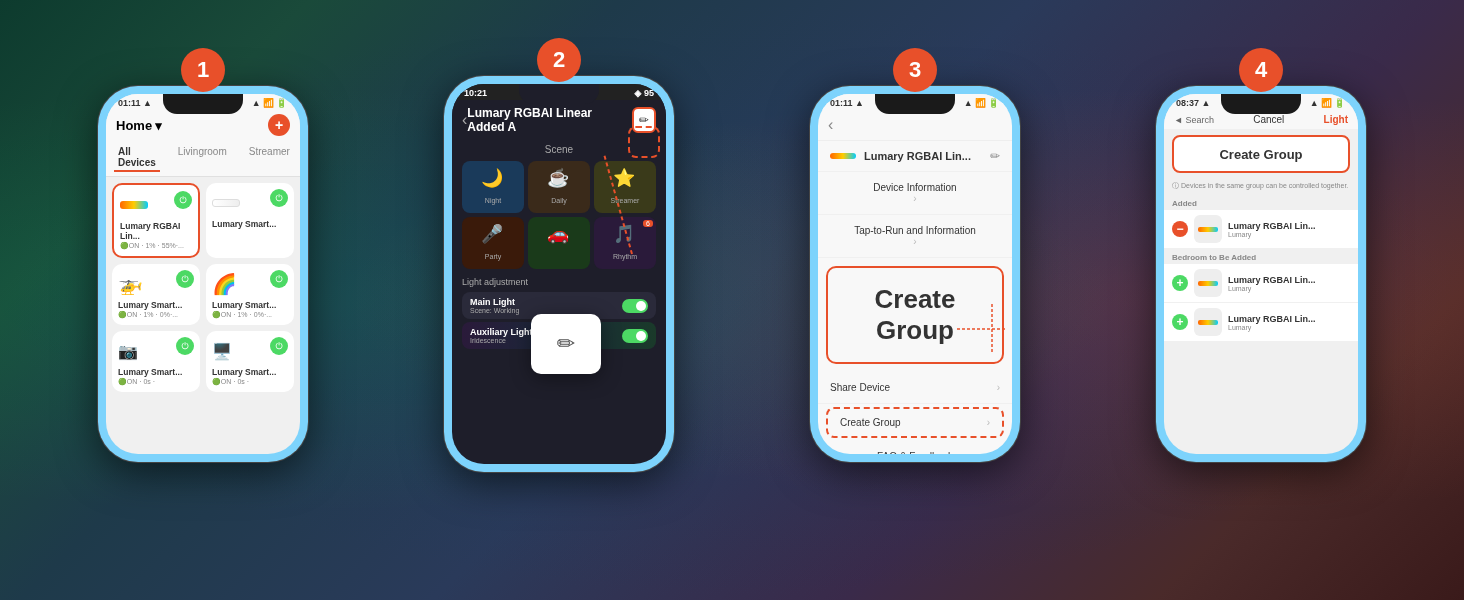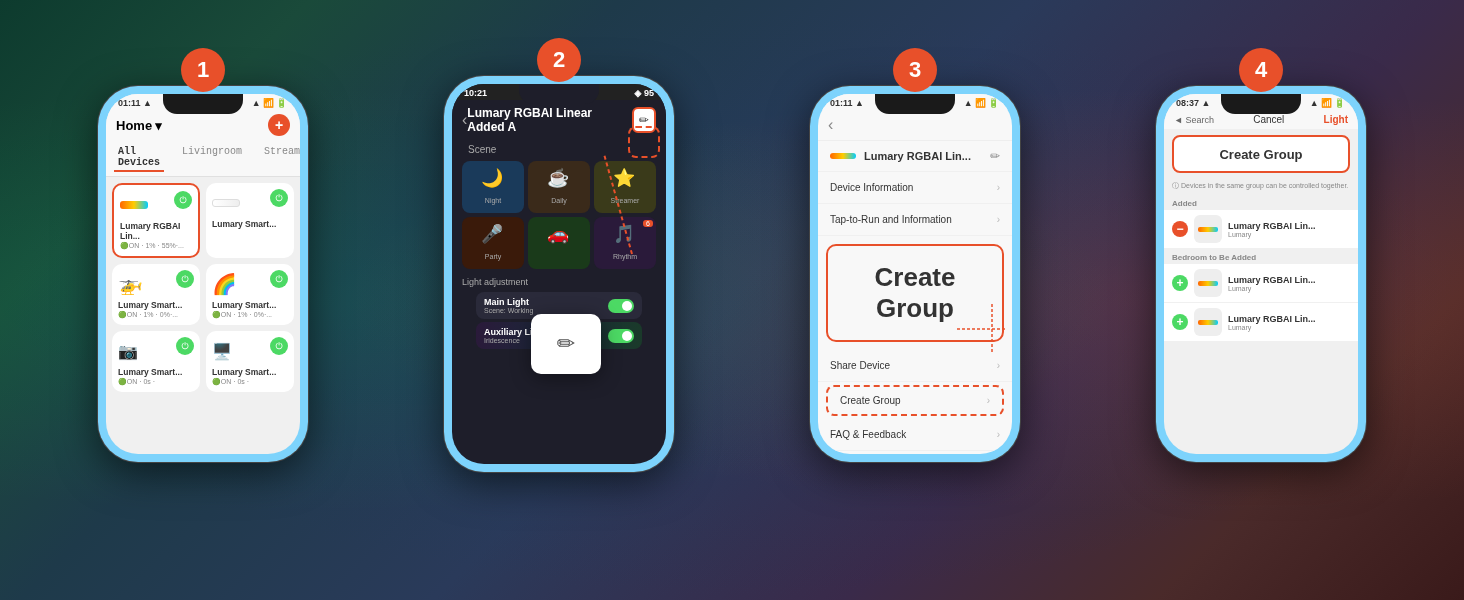--- a/index.html
+++ b/index.html
@@ -151,21 +151,20 @@
       border-radius: 50%;
       display: flex; align-items: center; justify-content: center;
       color: white; font-size: 14px; font-weight: bold;
     }
     .p1-tabs {
       display: flex;
       padding: 4px 8px;
       gap: 14px;
       background: #f8f8f8;
       border-bottom: 1px solid #e0e0e0;
-      font-family: Liberation Mono, monospace;
     }
     .p1-tab {
       font-size: 10px;
       color: #888;
       padding: 2px 4px;
     }
     .p1-tab.active {
       color: #333;
       font-weight: 600;
       border-bottom: 2px solid #e8502a;
@@ -240,21 +239,22 @@
       border: 2px dashed #e8502a;
     }
     .p2-edit-btn.highlight {
       border: 2px solid #e8502a;
       background: white;
       color: #333;
     }
     .p2-scene-label {
       font-size: 10px;
       color: #aaa;
-      padding: 4px 16px 2px;
+      padding: 4px 10px 2px;
+      text-align: center;
     }
     .p2-scenes {
       display: grid;
       grid-template-columns: repeat(3, 1fr);
       gap: 4px;
       padding: 4px 10px;
     }
     .scene-btn {
       background: #2a2a3a;
       border-radius: 8px;
@@ -276,21 +276,21 @@
     .scene-btn.orange { background: #3a1a0a; }
     .scene-btn.green { background: #1a3a1a; }
     .scene-btn.purple { background: #2a1a3a; }
     .p2-light-adj {
       font-size: 9px;
       color: #aaa;
       padding: 4px 10px 2px;
     }
     .p2-light-item {
       background: #2a2a3a;
-      margin: 3px 24px;
+      margin: 3px 10px;
       border-radius: 8px;
       padding: 5px 8px;
       display: flex;
       align-items: center;
       justify-content: space-between;
     }
     .p2-light-name {
       font-size: 9px;
       color: white;
       font-weight: 600;
@@ -350,20 +350,21 @@
       font-weight: 600;
       color: #333;
     }
     .p3-edit-icon { font-size: 12px; color: #888; }
     .p3-menu-item {
       display: flex;
       align-items: center;
       justify-content: space-between;
       padding: 10px 12px;
       border-bottom: 1px solid #f0f0f0;
+      flex-direction: column;
     }
     .p3-menu-text {
       font-size: 10px;
       color: #333;
     }
     .p3-chevron { font-size: 10px; color: #bbb; }
     .create-group-big-box {
       border: 2px solid #e8502a;
       border-radius: 10px;
       margin: 8px;

